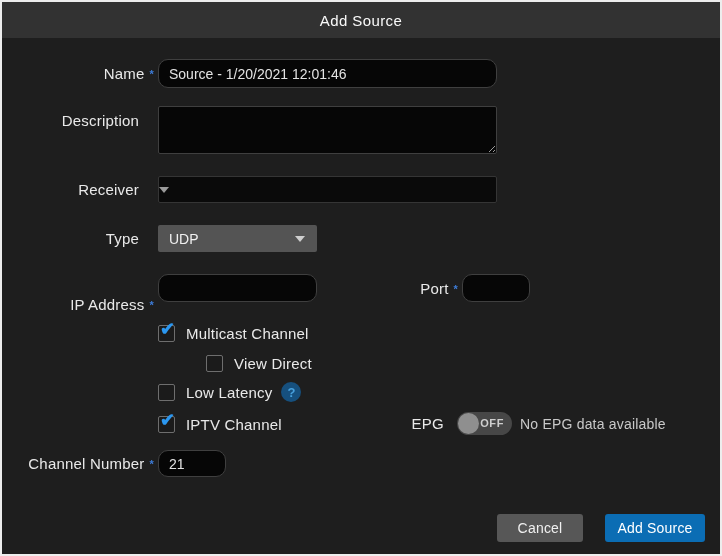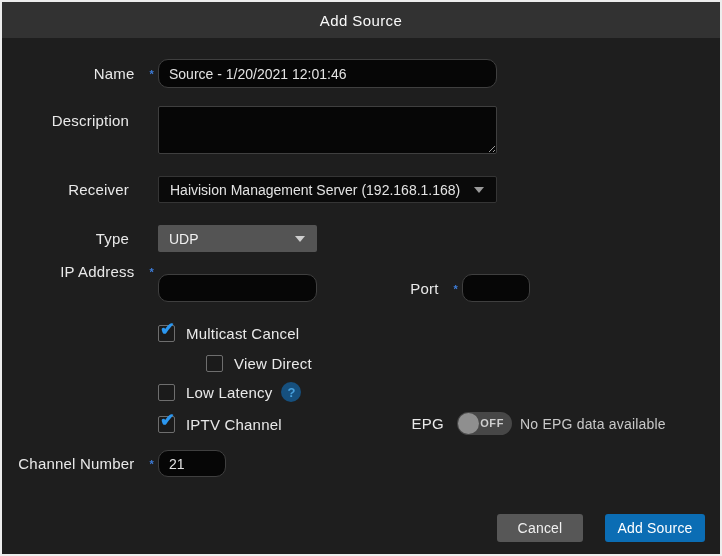--- a/index.html
+++ b/index.html
@@ -16,21 +16,21 @@
   .titlebar {
     position:absolute; left:0; top:0; right:0; height:36px;
     background:#323232;
     display:flex; align-items:center; justify-content:center;
   }
   .titlebar .title { color:#fafafa; font-size:15px; letter-spacing:0.4px; }
 
   
   .lblrow {
     position:absolute; left:0; width:152px;
-    display:flex; align-items:center; justify-content:flex-end; gap:15px;
+    display:flex; align-items:center; justify-content:flex-end; gap:5px;
     color:#e9e9e9; font-size:15px; letter-spacing:0.2px;
   }
   .req { color:#3d7cd8; font-size:11px; font-weight:bold; line-height:1; padding-top:2px; }
   .req-spacer { width:10px; }
 
   input.txt {
     position:absolute;
     background:#060606; border:1px solid #3f3f3f; border-radius:10px;
     color:#e3e3e3; font-size:14px; font-family:"Liberation Sans", sans-serif;
     padding:0 10px; outline:none;
@@ -135,50 +135,49 @@
   <div class="textarea-wrap">
     <textarea style=""></textarea>
     <span class="resize-corner"></span>
   </div>
 
   <div class="lblrow" style="top:174px; height:27px;">
     <span>Receiver</span>
     <span class="req-spacer"></span>
   </div>
   <div class="ddl ddl-dark" style="left:156px; top:174px; width:339px;">
-    <span class="ddl-text">Haivision Management Server (192.168.1.168)</span>
     <span class="arrow"></span>
   </div>
 
   <div class="lblrow" style="top:223px; height:27px;">
     <span>Type</span>
     <span class="req-spacer"></span>
   </div>
   <div class="ddl ddl-gray" style="left:156px; top:223px; width:159px;">
     <span class="ddl-text">UDP</span>
     <span class="arrow"></span>
   </div>
 
-  <div class="lblrow" style="top:255px; height:28px;">
+  <div class="lblrow" style="top:288px; height:28px;">
     <span>IP Address</span>
     <span class="req">*</span>
   </div>
   <input class="txt" style="left: 156px; top: 272px; width: 159px; height: 28px;" value="">
 
   <div class="lblrow" style="left:304px; top:272px; width:152px; height:28px;">
     <span>Port</span>
     <span class="req">*</span>
   </div>
   <input class="txt" style="left: 460px; top: 272px; width: 68px; height: 28px;" value="">
 
   <div class="cbrow" style="top:322px;">
     <span class="checkbox checked">
       <span class="mark">✔</span>
     </span>
-    <span class="cblabel">Multicast Cancel</span>
+    <span class="cblabel">Multicast Channel</span>
   </div>
 
   <div class="cbrow" style="top:352px;padding-left:48px;">
     <span class="checkbox">
       
     </span>
     <span class="cblabel">View Direct</span>
   </div>
 
   <div class="cbrow" style="top:381px;text-align:right;">

